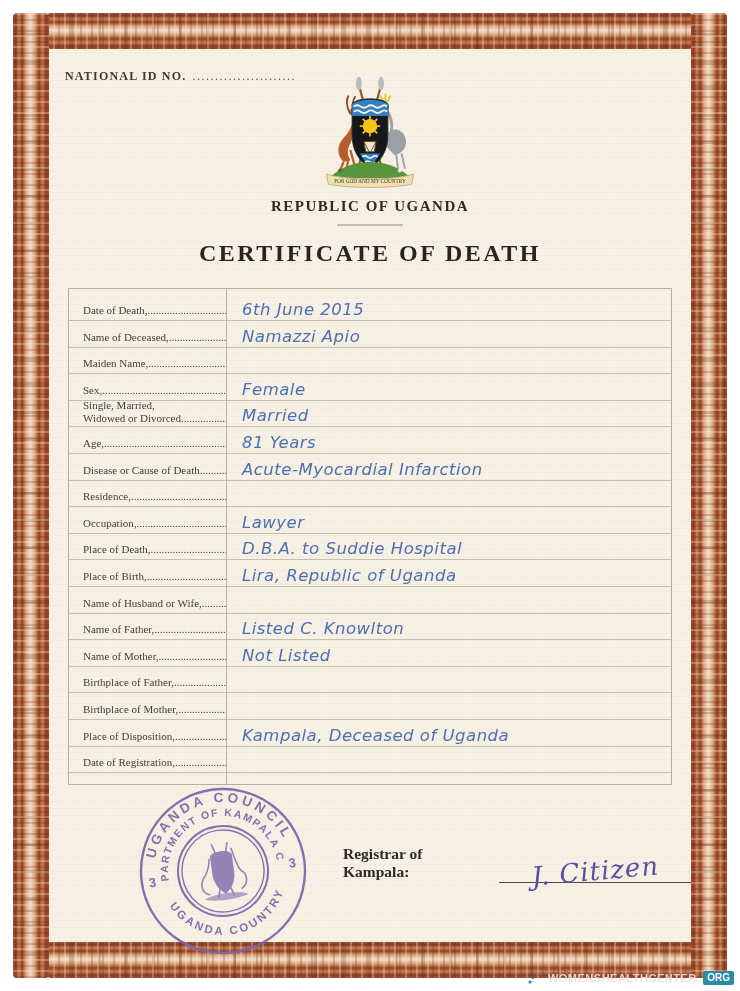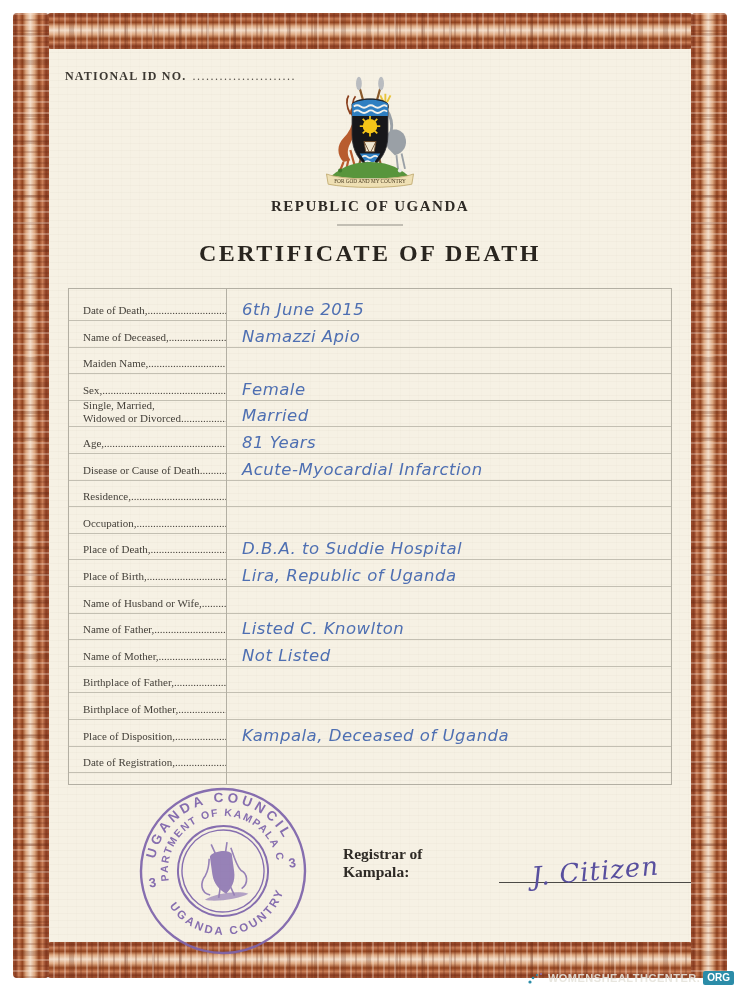--- a/index.html
+++ b/index.html
@@ -207,20 +207,21 @@
       <div class="frow">
         <div class="lbl">Disease or Cause of Death.............</div>
         <div class="val">Acute-Myocardial Infarction</div>
       </div>
       <div class="frow">
         <div class="lbl">Residence,..........................................</div>
         <div class="val"></div>
       </div>
       <div class="frow">
         <div class="lbl">Occupation,........................................</div>
+        <div class="val">Lawyer</div>
       </div>
       <div class="frow">
         <div class="lbl">Place of Death,..................................</div>
         <div class="val">D.B.A. to Suddie Hospital</div>
       </div>
       <div class="frow">
         <div class="lbl">Place of Birth,....................................</div>
         <div class="val">Lira, Republic of Uganda</div>
       </div>
       <div class="frow">

